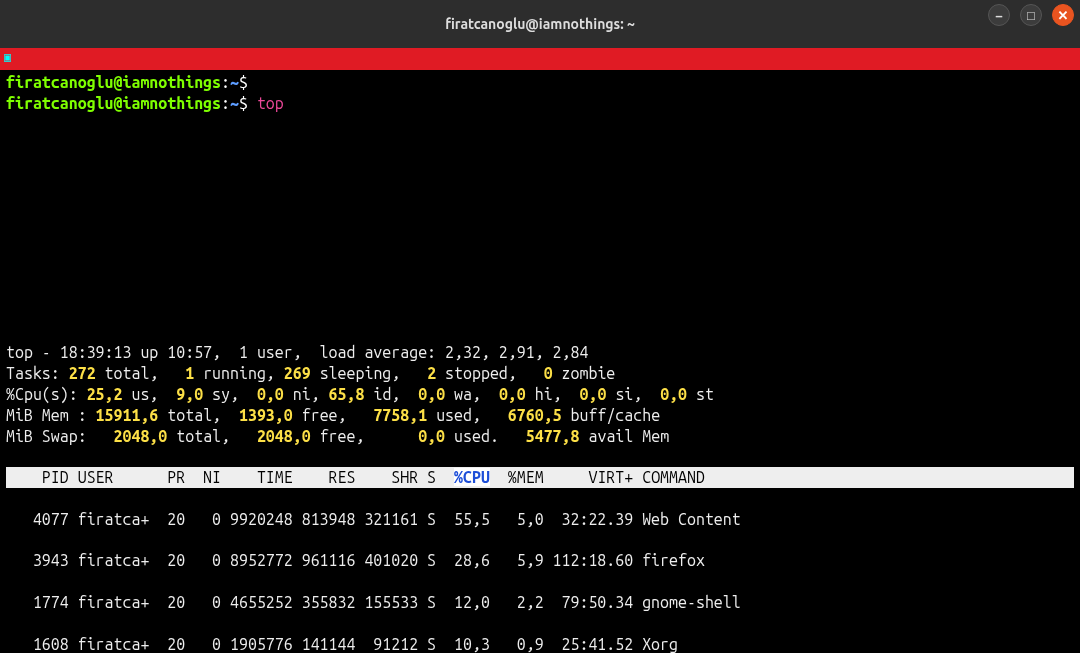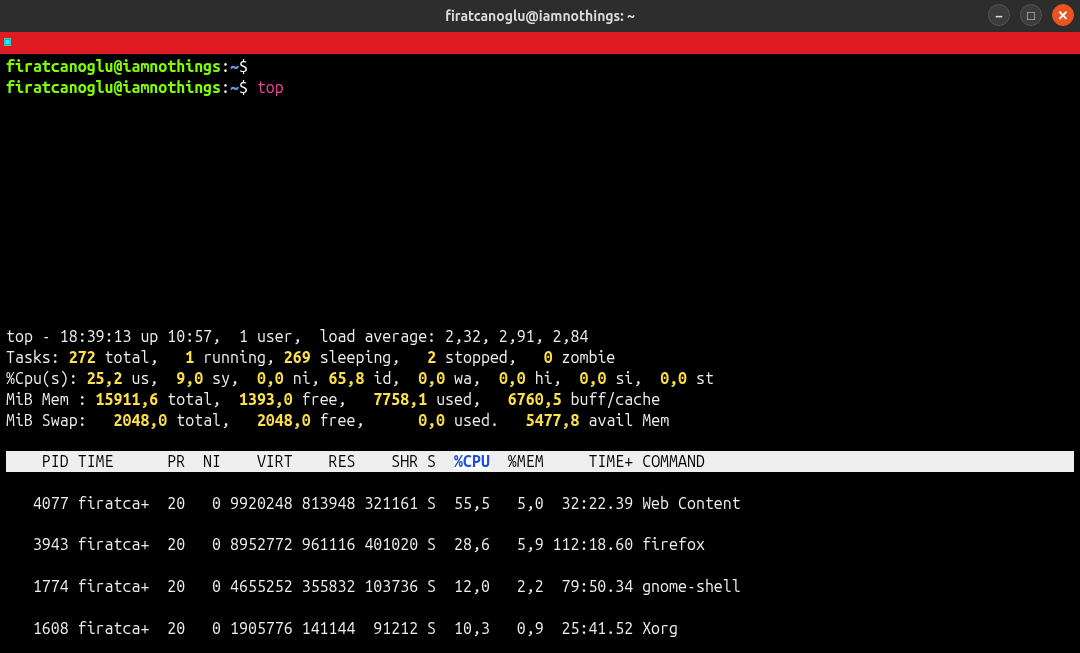--- a/index.html
+++ b/index.html
@@ -13,21 +13,21 @@
     }
     .window {
       width: 100%;
       height: 100%;
       background: #000;
       display: flex;
       flex-direction: column;
     }
     .titlebar {
       background: #2d2d2d;
-      height: 32px;
+      height: 48px;
       display: flex;
       align-items: center;
       justify-content: center;
       position: relative;
       color: #ddd;
       font-family: "Ubuntu", sans-serif;
       font-size: 14px;
       font-weight: bold;
       text-align: center;
     }
@@ -122,21 +122,21 @@
     <span class="subtitlebar-icon">▣</span>
   </div>
 
   <div class="terminal"><span class="row-line"><span class="prompt-user">firatcanoglu@iamnothings</span><span class="prompt-sep">:</span><span class="prompt-path">~</span><span class="prompt-sep">$</span><span class="cmd"></span></span><span class="row-line"><span class="prompt-user">firatcanoglu@iamnothings</span><span class="prompt-sep">:</span><span class="prompt-path">~</span><span class="prompt-sep">$</span><span class="cmd"> top</span></span>
 <div class="blank-line"></div>
 <div class="blank-line"></div>
 <div class="blank-line"></div>
 <div class="blank-line"></div>
 <div class="blank-line"></div>
 <span class="row-line">top - 18:39:13 up 10:57,  1 user,  load average: 2,32, 2,91, 2,84</span><span class="row-line"><span>Tasks: </span><span class="bold">272 </span><span>total,   </span><span class="bold">1 </span><span>running, </span><span class="bold">269 </span><span>sleeping,   </span><span class="bold">2 </span><span>stopped,   </span><span class="bold">0 </span><span>zombie</span></span><span class="row-line"><span>%Cpu(s): </span><span class="bold">25,2 </span><span>us,  </span><span class="bold">9,0 </span><span>sy,  </span><span class="bold">0,0 </span><span>ni, </span><span class="bold">65,8 </span><span>id,  </span><span class="bold">0,0 </span><span>wa,  </span><span class="bold">0,0 </span><span>hi,  </span><span class="bold">0,0 </span><span>si,  </span><span class="bold">0,0 </span><span>st</span></span><span class="row-line"><span>MiB Mem : </span><span class="bold">15911,6 </span><span>total,  </span><span class="bold">1393,0 </span><span>free,   </span><span class="bold">7758,1 </span><span>used,   </span><span class="bold">6760,5 </span><span>buff/cache</span></span><span class="row-line"><span>MiB Swap:   </span><span class="bold">2048,0 </span><span>total,   </span><span class="bold">2048,0 </span><span>free,      </span><span class="bold">0,0 </span><span>used.   </span><span class="bold">5477,8 </span><span>avail Mem</span></span>
-<span class="header-inv"><span>    PID TIME      PR  NI    VIRT    RES    SHR S  </span><span class="header-sort">%CPU</span><span>  %MEM     TIME+ COMMAND                                 </span></span>
+<span class="header-inv"><span>    PID USER      PR  NI    TIME    RES    SHR S  </span><span class="header-sort">%CPU</span><span>  %MEM     VIRT+ COMMAND                                 </span></span>
 <span class="row-line">   4077 firatca+  20   0 9920248 813948 321161 S  55,5   5,0  32:22.39 Web Content</span>
 <span class="row-line">   3943 firatca+  20   0 8952772 961116 401020 S  28,6   5,9 112:18.60 firefox</span>
-<span class="row-line">   1774 firatca+  20   0 4655252 355832 103736 S  12,0   2,2  79:50.34 gnome-shell</span>
+<span class="row-line">   1774 firatca+  20   0 4655252 355832 155533 S  12,0   2,2  79:50.34 gnome-shell</span>
 <span class="row-line">   1608 firatca+  20   0 1905776 141144  91212 S  10,3   0,9  25:41.52 Xorg</span>
 
 </div>
 
 </div>
 
 </body></html>

